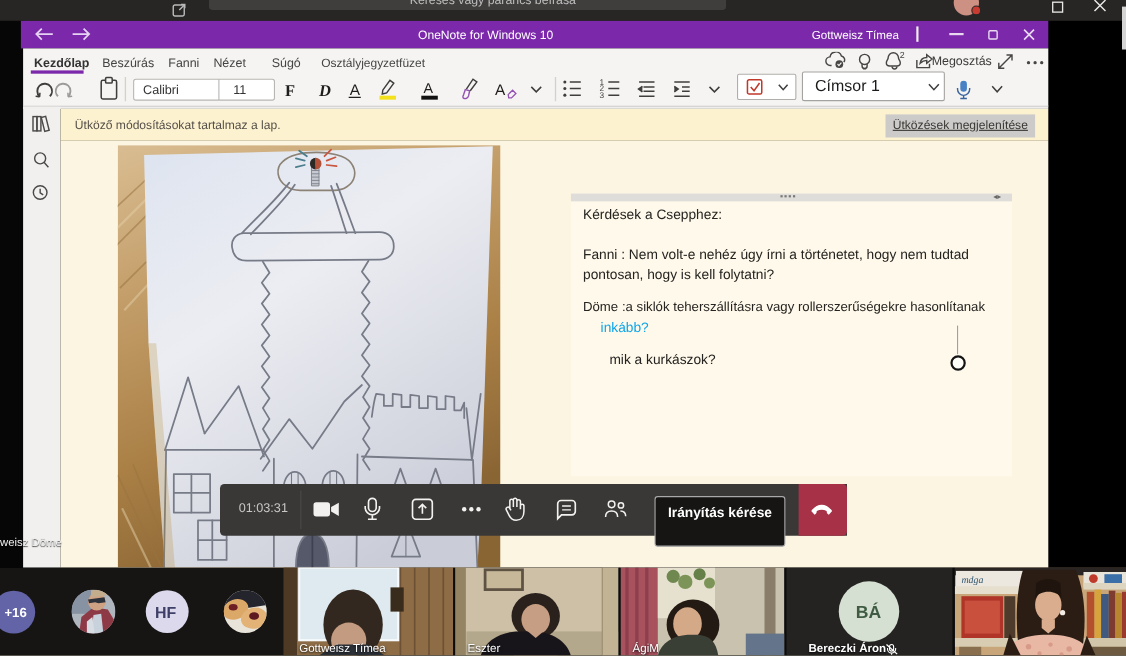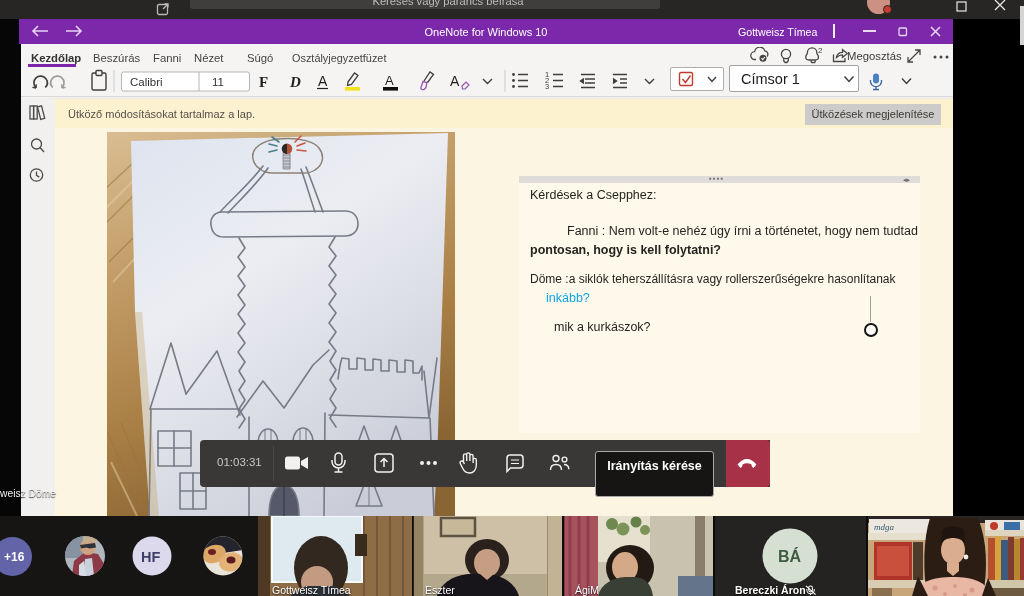--- a/index.html
+++ b/index.html
@@ -30,21 +30,21 @@
 <div class="abs" style="left:1020px;top:6px;width:4px;height:39px;background:#d4d4d4;z-index:30;"></div>
 
 <div class="abs" style="left:0;top:19px;width:21px;height:497px;background:#060606;"></div>
 <div class="abs" style="left:953px;top:19px;width:71px;height:497px;background:#000;"></div>
 
 <div class="abs" style="left:19px;top:19px;width:934px;height:25px;background:#7c28ab;"></div>
 <svg class="abs" style="left:29px;top:23px" width="56" height="16" viewBox="0 0 56 16">
   <path d="M19 8 H4 M9 3 L4 8 L9 13" fill="none" stroke="#e6d2f2" stroke-width="1.6"></path>
   <path d="M37 8 H52 M47 3 L52 8 L47 13" fill="none" stroke="#e6d2f2" stroke-width="1.6"></path>
 </svg>
-<div class="abs" style="left:380px;top:25.5px;width:212px;font-size:11px;color:#fff;text-align:center;">OneNote for Windows 10</div>
+<div class="abs" style="left:380px;top:25.5px;width:212px;font-size:11px;color:#fff;text-align:left;">OneNote for Windows 10</div>
 <div class="abs" style="left:738px;top:26px;font-size:10.6px;color:#fff;">Gottweisz Tímea</div>
 <div class="abs" style="left:833px;top:24px;width:1.5px;height:14px;background:#eee;"></div>
 <div class="abs" style="left:863px;top:30px;width:13px;height:1.8px;background:#e8d8f0;"></div>
 <svg class="abs" style="left:898px;top:27px" width="10" height="10" viewBox="0 0 10 10">
   <rect x="1" y="1" width="7.5" height="7.5" rx="1" fill="none" stroke="#e8d8f0" stroke-width="1.3"></rect>
 </svg>
 <svg class="abs" style="left:929px;top:25px" width="13" height="13" viewBox="0 0 13 13">
   <path d="M2 2 L11 11 M11 2 L2 11" stroke="#e8d8f0" stroke-width="1.5"></path>
 </svg>
 
@@ -188,21 +188,21 @@
     <path d="M9.5 2.8 l4 -1 3.2 12.6 -4 1 z"></path>
     <circle cx="8.5" cy="40" r="5"></circle>
     <path d="M12 43.5 L16 48"></path>
     <circle cx="8.5" cy="71" r="6.2"></circle>
     <path d="M8.5 67.5 v3.8 l2.8 1.8"></path>
   </g>
 </svg>
 
 <div class="abs" style="left:55px;top:99px;width:898px;height:29px;background:#fdf2cf;"></div>
 <div class="abs" style="left:68px;top:107.5px;font-size:11px;color:#55504a;">Ütköző módosításokat tartalmaz a lap.</div>
-<div class="abs" style="left:805px;top:104px;width:136px;height:21px;background:#cccbc9;color:#3a3835;font-size:11px;text-align:center;line-height:21px;">Ütközések megjelenítése</div>
+<div class="abs" style="left:805px;top:104px;width:136px;height:21px;background:#cccbc9;color:#3a3835;font-size:11px;text-align:center;line-height:21px;text-decoration:underline;">Ütközések megjelenítése</div>
 
 <div class="abs" style="left:55px;top:128px;width:898px;height:388px;background:#fcf5e1;"></div>
 
 <svg id="photo" class="abs" style="left:107px;top:132px" width="348" height="384" viewBox="0 0 348 384">
   <defs>
     <linearGradient id="wood" x1="0" y1="0" x2="0.35" y2="1">
       <stop offset="0" stop-color="#d9bd92"></stop>
       <stop offset="0.35" stop-color="#c29c67"></stop>
       <stop offset="0.7" stop-color="#a97f45"></stop>
       <stop offset="1" stop-color="#8a6534"></stop>
@@ -296,22 +296,22 @@
   </g>
 
   <polygon points="43,384 28,180 35,180 52,384" fill="#b3882f" opacity="0.25"></polygon>
 </svg>
 
 <div class="abs" style="left:519px;top:183px;width:401px;height:250px;background:#fef9ea;"></div>
 <div class="abs" style="left:519px;top:176px;width:401px;height:7px;background:#dfddda;"></div>
 <div class="abs" style="left:709px;top:177px;width:14px;height:5px;color:#7a7876;font-size:8px;line-height:4px;letter-spacing:1px;">▪▪▪▪</div>
 <div class="abs" style="left:903px;top:175.5px;width:18px;height:8px;color:#6a6866;font-size:7px;line-height:8px;">◂▸</div>
 <div class="abs" style="left:530px;top:188px;font-size:12.5px;color:#262421;white-space:nowrap;">Kérdések a Csepphez:</div>
-<div class="abs" style="left:530px;top:224px;font-size:12.5px;color:#262421;white-space:nowrap;margin-left:37px;">Fanni : Nem volt-e nehéz úgy írni a történetet, hogy nem tudtad</div>
-<div class="abs" style="left:530px;top:243px;font-size:12.5px;color:#262421;white-space:nowrap;font-weight:bold;">pontosan, hogy is kell folytatni?</div>
+<div class="abs" style="left:530px;top:224px;font-size:12.5px;color:#262421;white-space:nowrap;">Fanni : Nem volt-e nehéz úgy írni a történetet, hogy nem tudtad</div>
+<div class="abs" style="left:530px;top:243px;font-size:12.5px;color:#262421;white-space:nowrap;">pontosan, hogy is kell folytatni?</div>
 <div class="abs" style="left:530px;top:272px;font-size:12px;color:#262421;white-space:nowrap;">Döme :a siklók teherszállításra vagy rollerszerűségekre hasonlítanak</div>
 <div class="abs" style="left:530px;top:291px;font-size:12.5px;color:#0ea5e9;white-space:nowrap;padding-left:16px;">inkább?</div>
 <div class="abs" style="left:554px;top:320px;font-size:12.5px;color:#262421;white-space:nowrap;">mik a kurkászok?</div>
 <div class="abs" style="left:870px;top:296px;width:1px;height:26px;background:#a0a09e;"></div>
 <div class="abs" style="left:864px;top:323px;width:14px;height:14px;border:2.6px solid #141414;border-radius:50%;background:#fffef8;"></div>
 
 <div class="abs" style="left:200px;top:440px;width:570px;height:47px;background:#3a3836;border-radius:4px 0 0 4px;"></div>
 <div class="abs" style="left:217px;top:456px;font-size:11.5px;color:#c9c7c5;">01:03:31</div>
 <div class="abs" style="left:273px;top:446px;width:1px;height:35px;background:#4c4a48;"></div>
 <svg class="abs" style="left:283px;top:450px" width="300" height="26" viewBox="0 0 300 26">

